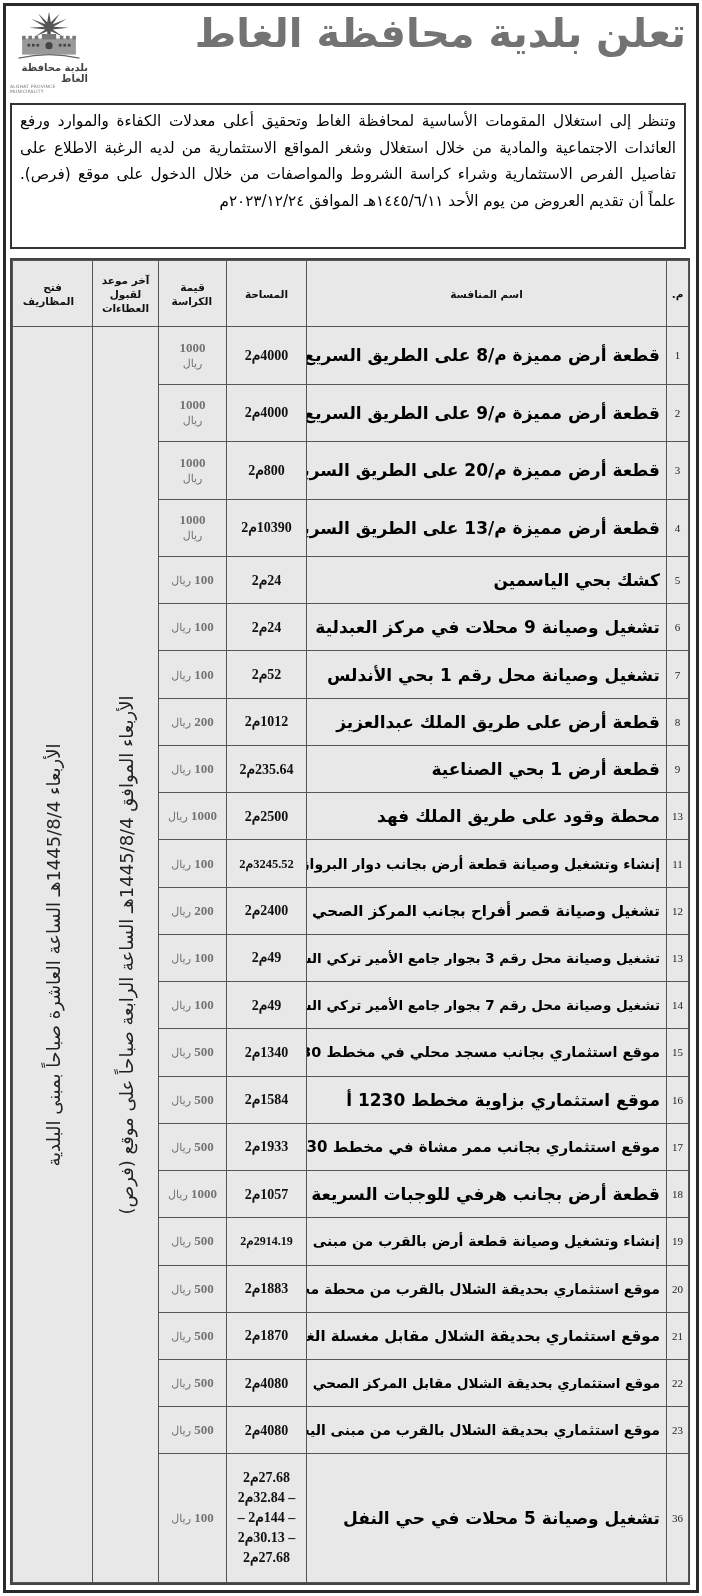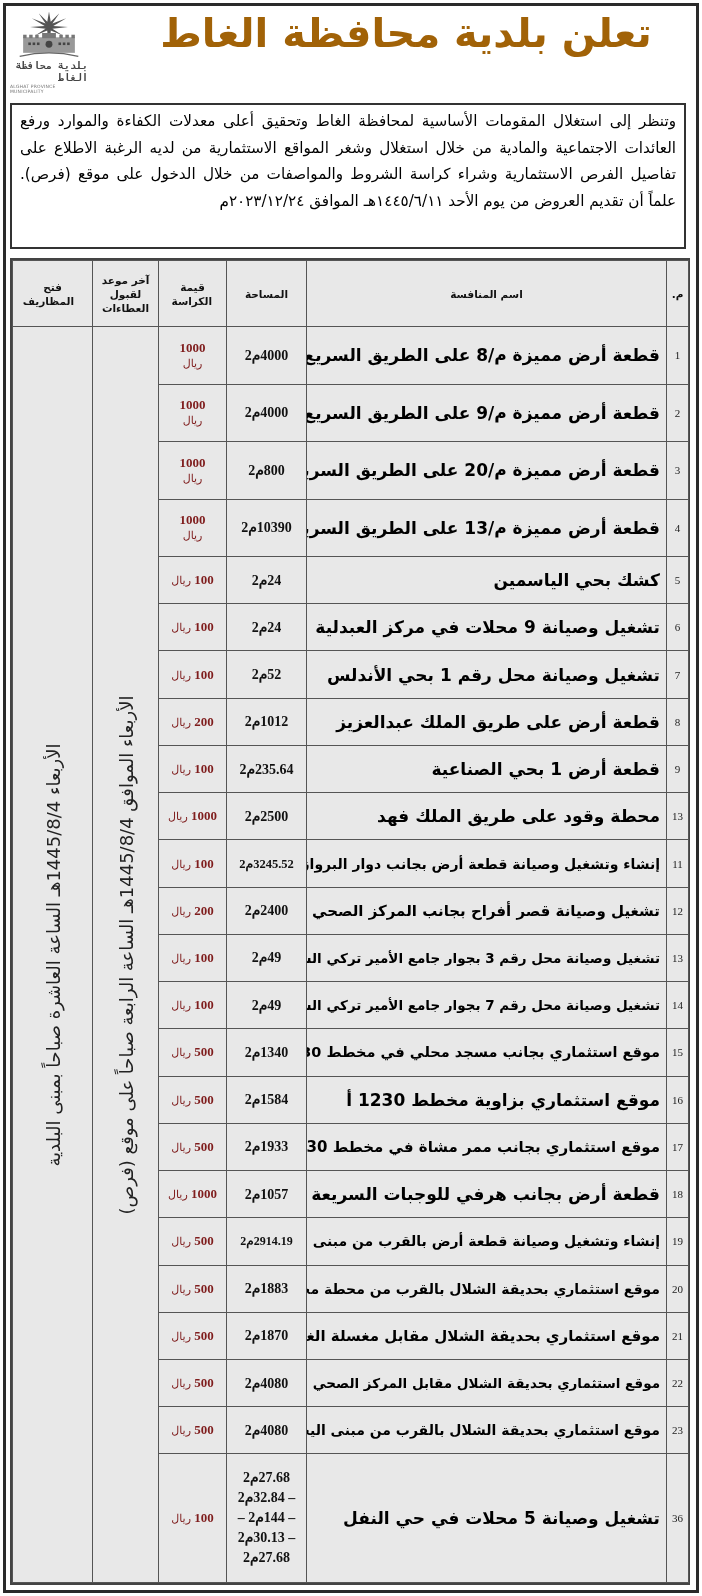--- a/index.html
+++ b/index.html
@@ -14,27 +14,27 @@
     position: absolute; left: 3px; top: 3px; right: 3px; bottom: 3px;
     border: 3px solid #2a2a2a;
   }
   
   .header { position: absolute; left: 6px; top: 6px; width: 690px; height: 90px; }
   .logo {
     position: absolute; left: 4px; top: 2px; width: 78px; height: 86px;
     display: flex; flex-direction: column; align-items: center;
   }
   .logo svg { display: block; }
-  .logo-ar { font-size: 10px; font-weight: bold; color: #444; margin-top: 2px; direction: rtl; font-family: Liberation Mono, monospace; }
+  .logo-ar { font-size: 10px; font-weight: bold; color: #444; margin-top: 2px; direction: rtl; }
   .logo-en { font-size: 4.5px; color: #777; letter-spacing: 0.2px; }
   .title {
     position: absolute; right: 10px; top: 2px; width: 560px;
-    text-align: center; direction: rtl;
+    direction: rtl;
     font-family: "DejaVu Sans", sans-serif; font-weight: bold;
-    font-size: 40px; line-height: 50px; color: #a16207;
+    font-size: 40px; line-height: 50px; color: #737373;
     letter-spacing: 0px;
   }
   .subtitle {
     position: absolute; right: 12px; top: 60px; width: 600px;
     text-align: center; direction: rtl;
     font-weight: bold; font-size: 17.5px; line-height: 26px; color: #000;
   }
   
   .intro {
     position: absolute; left: 10px; top: 103px; width: 676px; height: 146px;
@@ -62,21 +62,21 @@
   col.c-area { width: 80px; }
   col.c-fee { width: 68px; }
   col.c-deadline { width: 66px; }
   col.c-open { width: 80px; }
   td.num { font-family: "Liberation Serif", serif; font-size: 11px; color: #222; }
   td.name {
     text-align: right; padding-right: 6px;
     font-weight: bold; font-size: 17px; color: #000; white-space: nowrap; overflow: hidden;
   }
   td.area { font-family: "Liberation Serif", serif; font-weight: bold; font-size: 14px; color: #111; }
-  td.fee { font-family: "Liberation Serif", serif; font-weight: bold; font-size: 13px; color: #7f1d1d; line-height: 15px; }
+  td.fee { font-family: "Liberation Serif", serif; font-weight: bold; font-size: 13px; color: #737373; line-height: 15px; }
   td.fee .unit { font-family: Liberation Sans, sans-serif; font-weight: normal; font-size: 11px; }
   td.vert { position: relative; }
   .vtext {
     position: absolute; left: 50%; top: 50%;
     transform: translate(-50%, -50%) rotate(-90deg);
     white-space: nowrap; direction: rtl;
     font-size: 18px; color: #222;
   }
   .area-multi { line-height: 20px; font-size: 13.5px; }
 </style>

